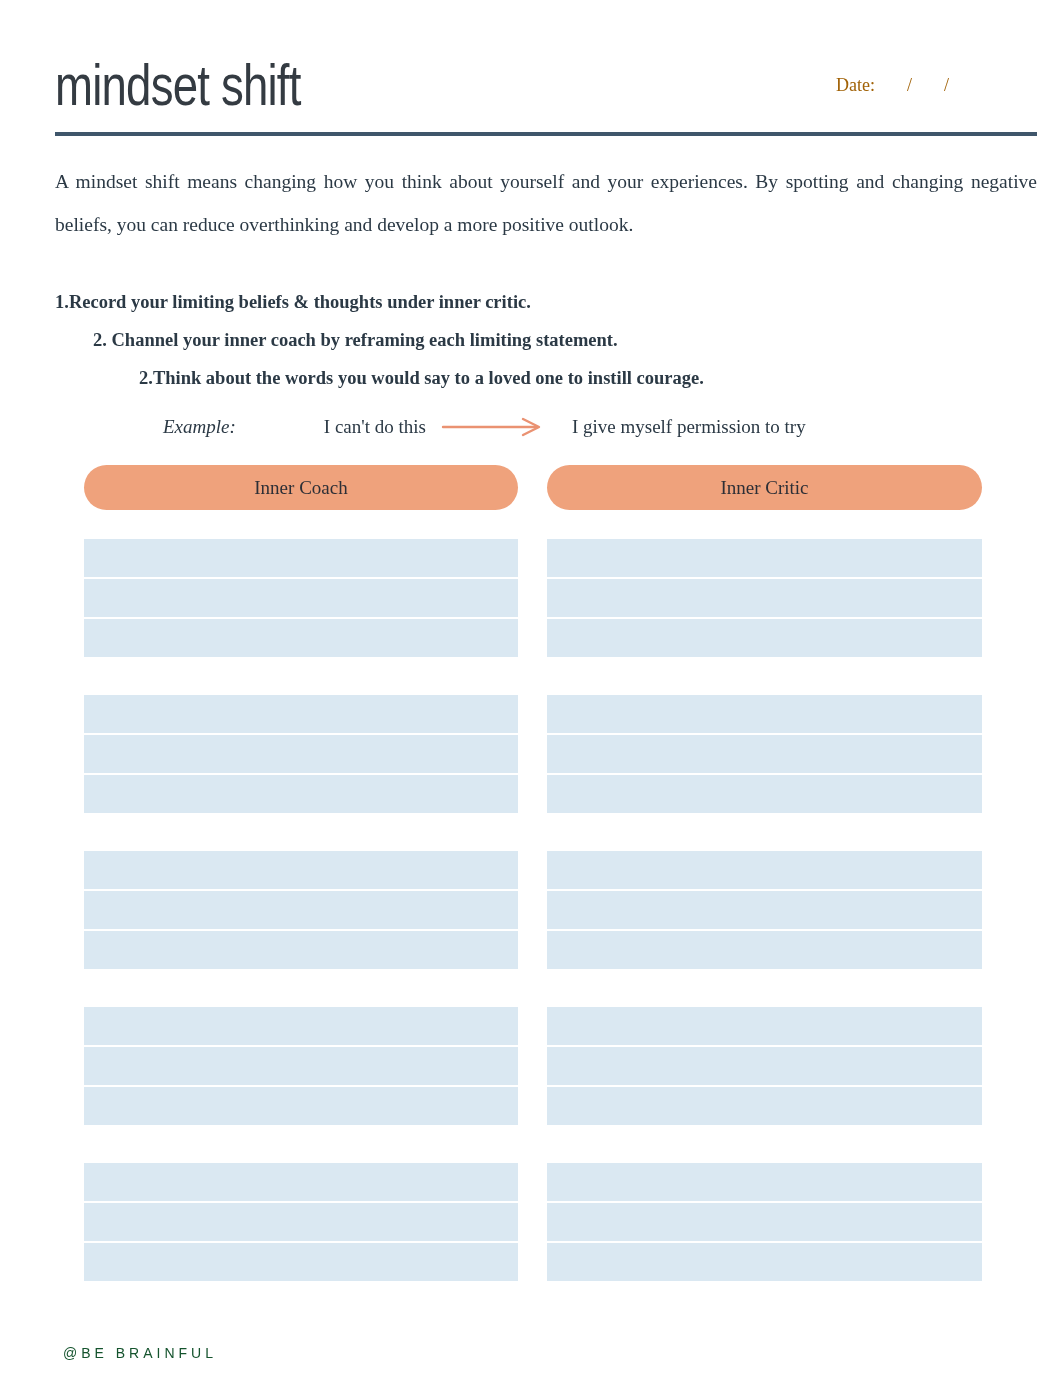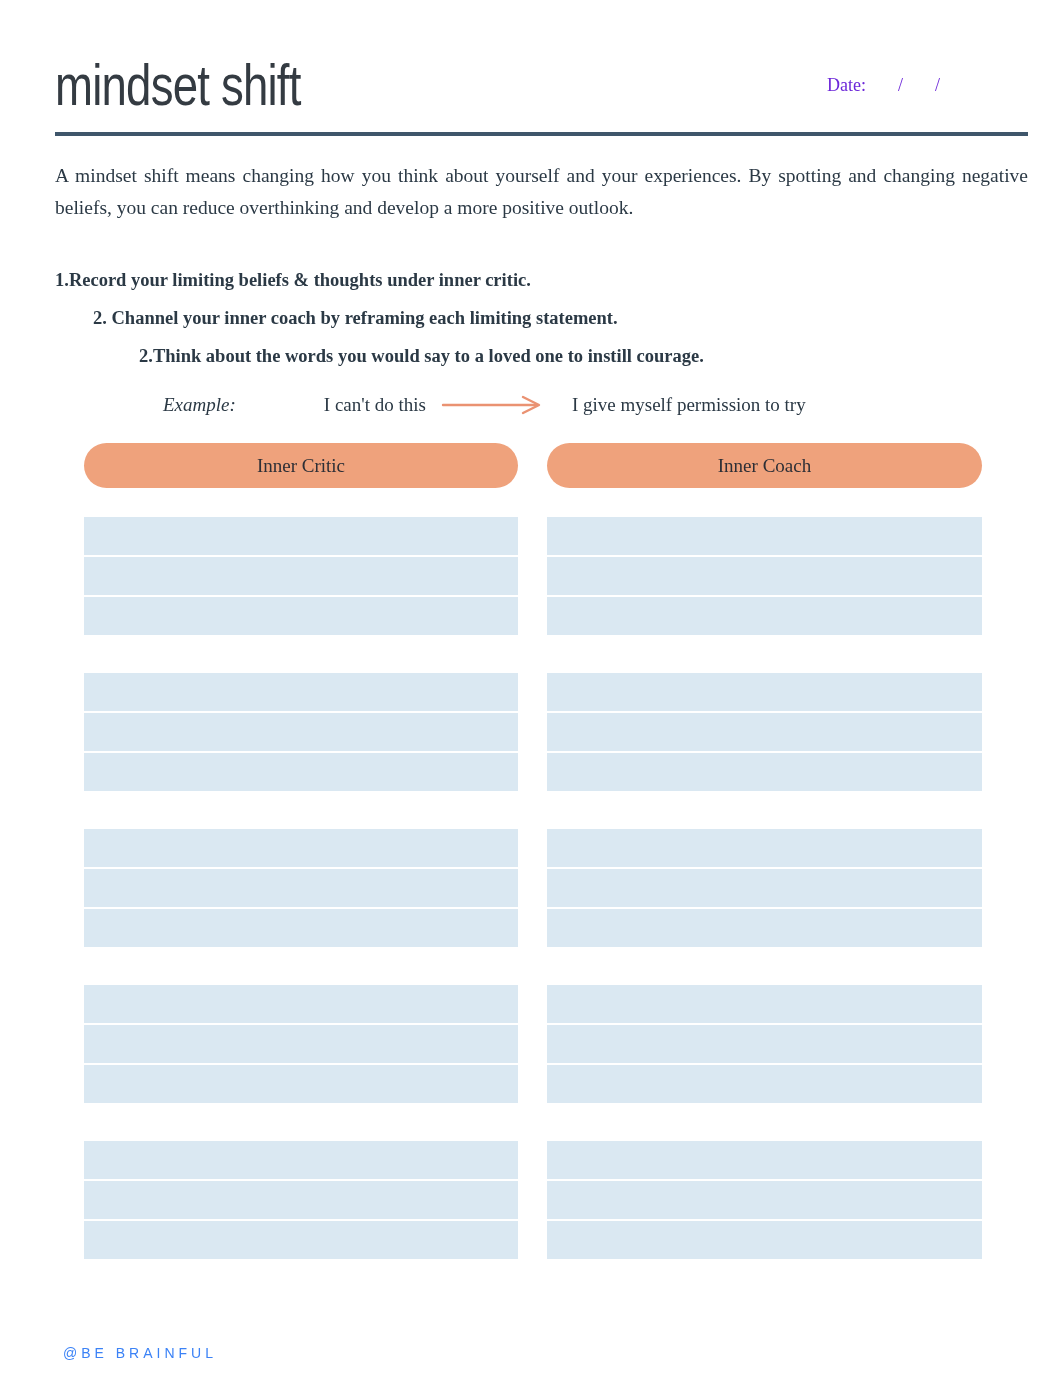--- a/index.html
+++ b/index.html
@@ -2,21 +2,21 @@
 <html><head>
 <meta charset="utf-8">
 <style>
   * { margin: 0; padding: 0; box-sizing: border-box; }
   html, body { background: #ffffff; }
   .page {
     position: relative;
     width: 1060px;
     height: 1384px;
     background: #ffffff;
-    padding: 55px 32px 0 55px;
+    padding: 55px 23px 0 55px;
     font-family: "Liberation Serif", serif;
     color: #2B3945;
     overflow: hidden;
   }
 
   
   .header { display: flex; align-items: center; }
   .title {
     font-family: "Liberation Sans", sans-serif;
     font-weight: 400;
@@ -27,35 +27,35 @@
     transform: scaleX(0.80);
     transform-origin: left center;
     white-space: nowrap;
   }
   .date-field {
     margin-left: auto;
     padding-right: 88px;
     display: flex;
     align-items: baseline;
     font-size: 18px;
-    color: #6d28d9;
+    color: #a16207;
   }
   .date-label { font-weight: 400; }
   .date-slash { margin-left: 32px; }
   .rule {
     margin-top: 17px;
     height: 4px;
     background: #3F566B;
   }
 
   
   .intro {
     margin-top: 24px;
     font-size: 19.5px;
-    line-height: 32px;
+    line-height: 43px;
     text-align: justify;
     color: #2B3945;
   }
 
   
   .instructions { margin-top: 44px; font-size: 18.5px; font-weight: bold; }
   .instruction { line-height: 24px; margin-bottom: 14px; }
   .instruction:last-child { margin-bottom: 0; }
   .indent-1 { margin-left: 0; }
   .indent-2 { margin-left: 38px; }
@@ -107,21 +107,21 @@
   }
 
   
   .footer {
     position: absolute;
     left: 63px;
     top: 1345px;
     font-family: "Liberation Sans", sans-serif;
     font-size: 14px;
     letter-spacing: 4px;
-    color: #3b82f6;
+    color: #14532d;
   }
 </style>
 </head>
 <body>
 
 <div class="page">
 
   <div class="header">
     <h1 class="title">mindset shift</h1>
     <div class="date-field">
@@ -147,21 +147,21 @@
       <svg width="106" height="20" viewBox="0 0 106 20" xmlns="http://www.w3.org/2000/svg">
         <path d="M3 10 H97" stroke="#EA9272" stroke-width="2.4" stroke-linecap="round" fill="none"></path>
         <path d="M83 2 L99 10 L83 18" stroke="#EA9272" stroke-width="2.4" stroke-linecap="round" stroke-linejoin="round" fill="none"></path>
       </svg>
     </span>
     <span class="example-coach">I give myself permission to try</span>
   </div>
 
   <div class="columns">
     <div class="col">
-      <div class="pill">Inner Critic</div>
+      <div class="pill">Inner Coach</div>
       <div class="rows">
           <div class="row-group">
             <div class="row-line"></div>
             <div class="row-line"></div>
             <div class="row-line"></div>
           </div>
           <div class="row-group">
             <div class="row-line"></div>
             <div class="row-line"></div>
             <div class="row-line"></div>
@@ -177,21 +177,21 @@
             <div class="row-line"></div>
           </div>
           <div class="row-group">
             <div class="row-line"></div>
             <div class="row-line"></div>
             <div class="row-line"></div>
           </div>
         </div>
     </div>
     <div class="col">
-      <div class="pill">Inner Coach</div>
+      <div class="pill">Inner Critic</div>
       <div class="rows">
           <div class="row-group">
             <div class="row-line"></div>
             <div class="row-line"></div>
             <div class="row-line"></div>
           </div>
           <div class="row-group">
             <div class="row-line"></div>
             <div class="row-line"></div>
             <div class="row-line"></div>

